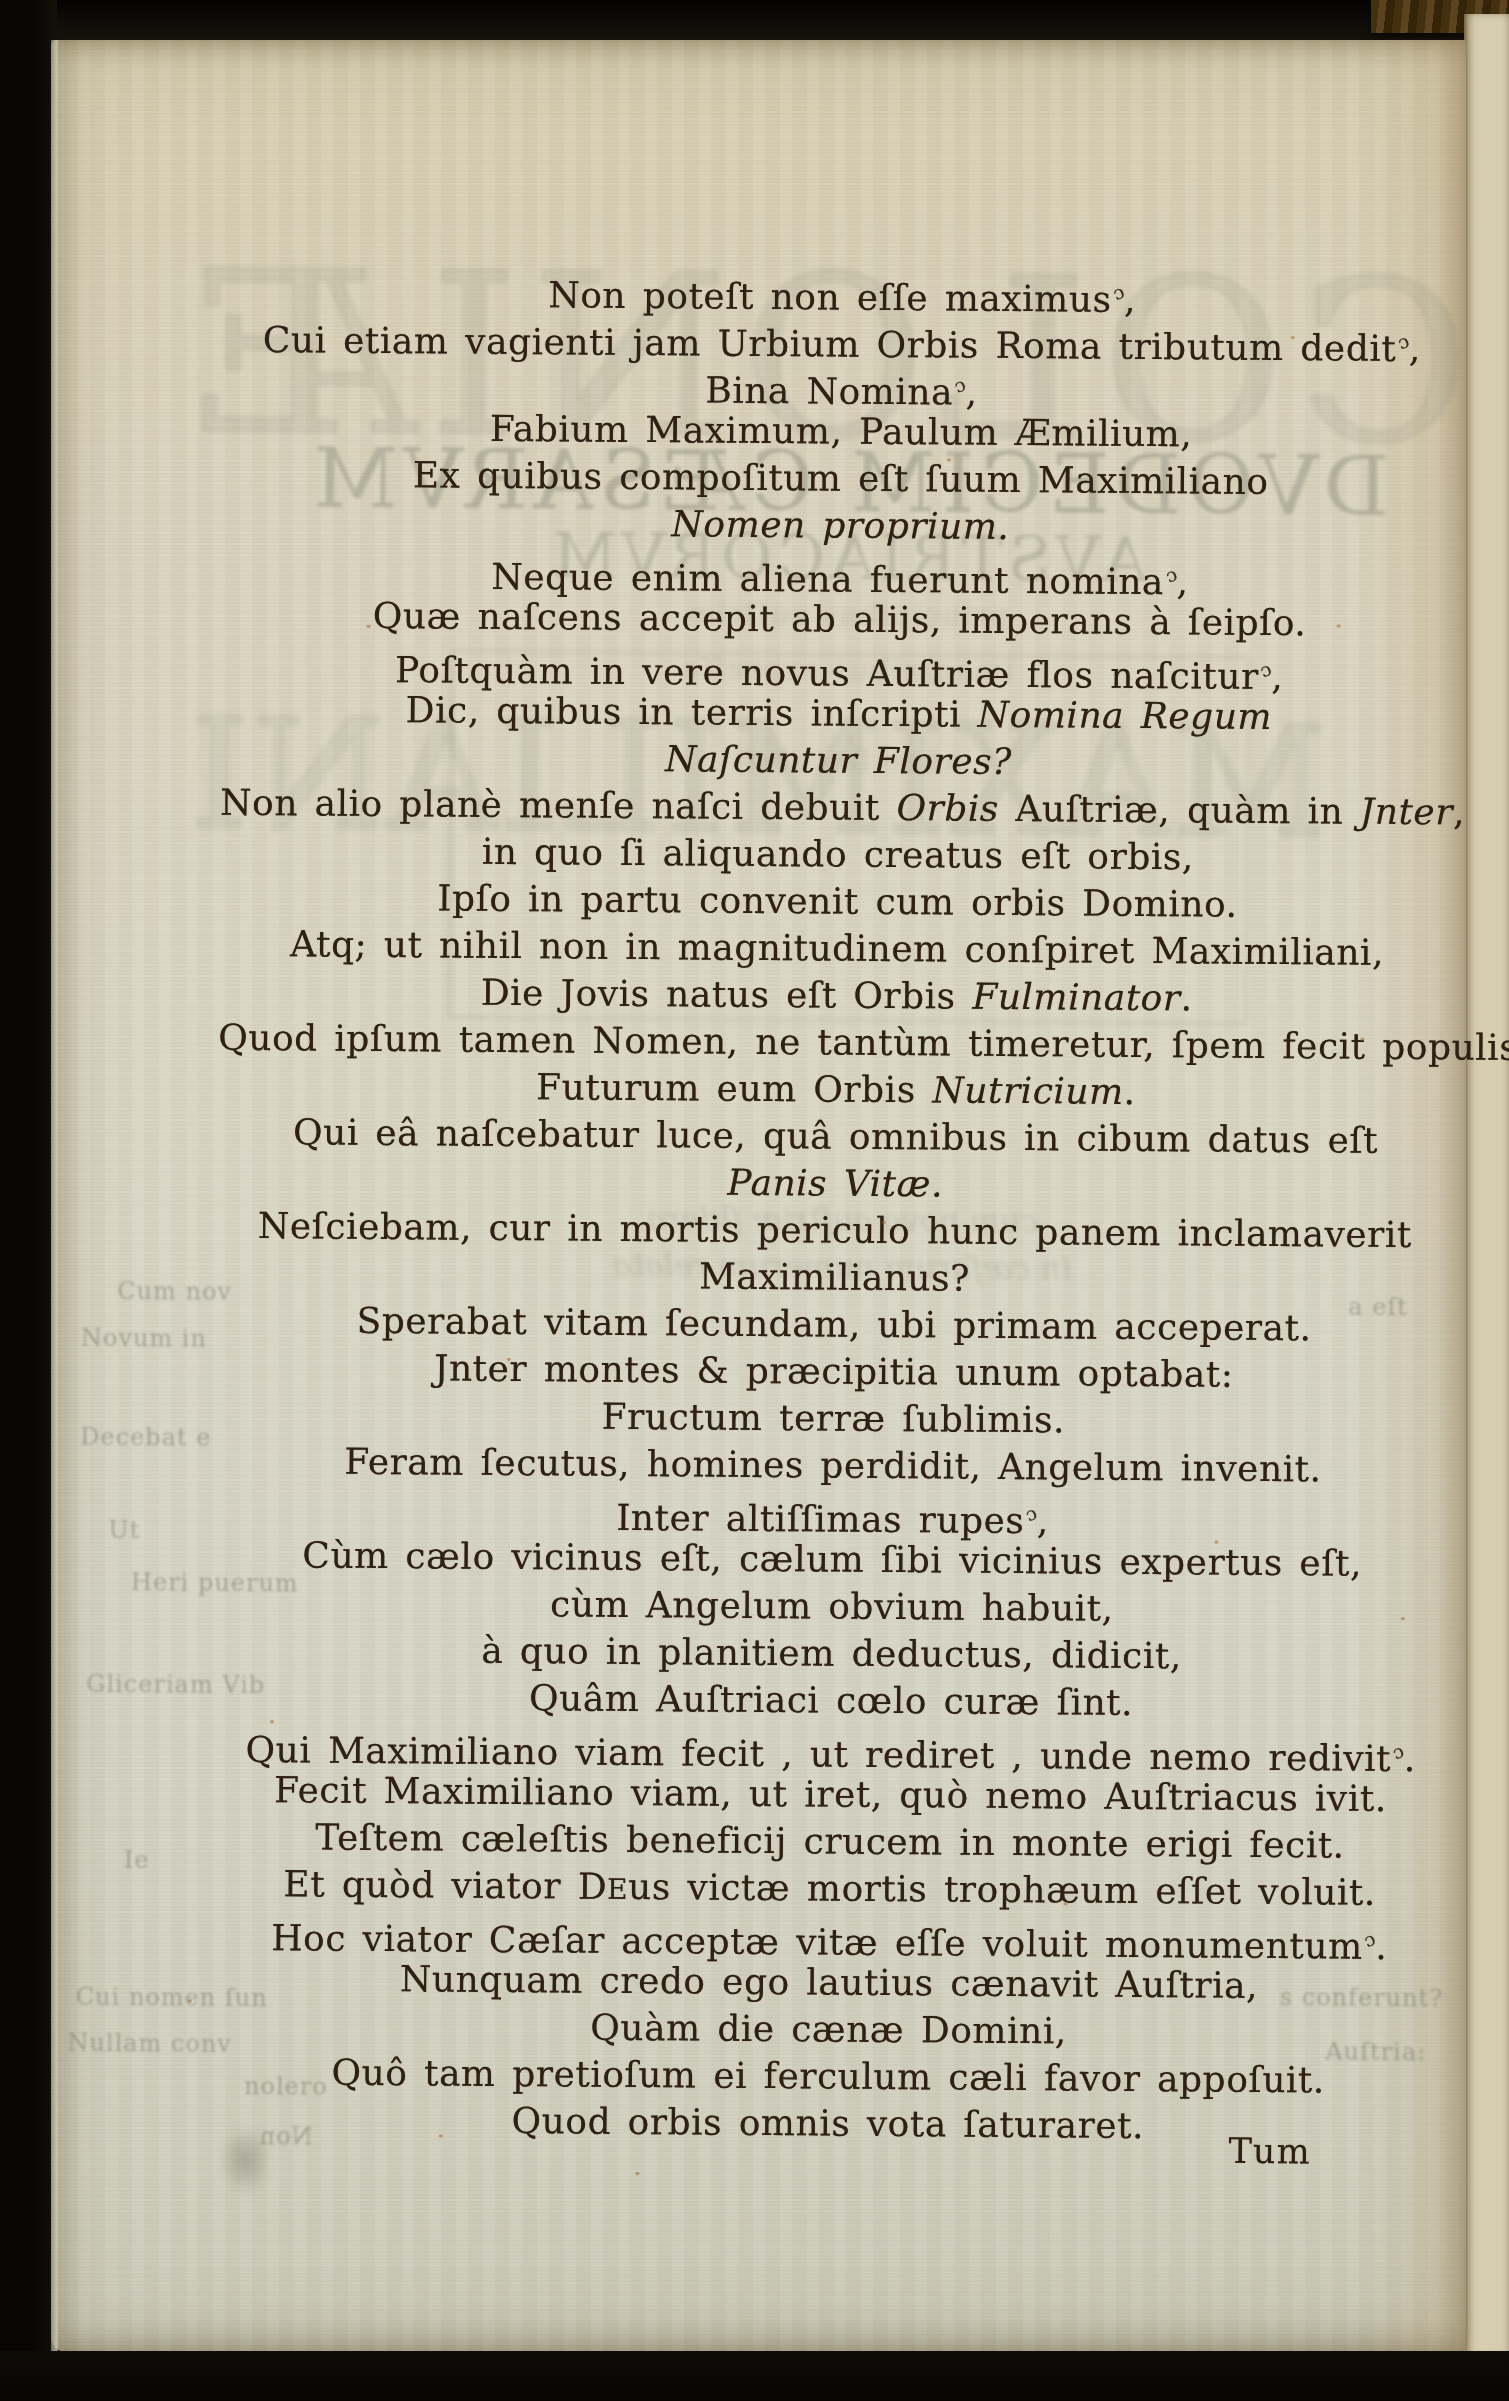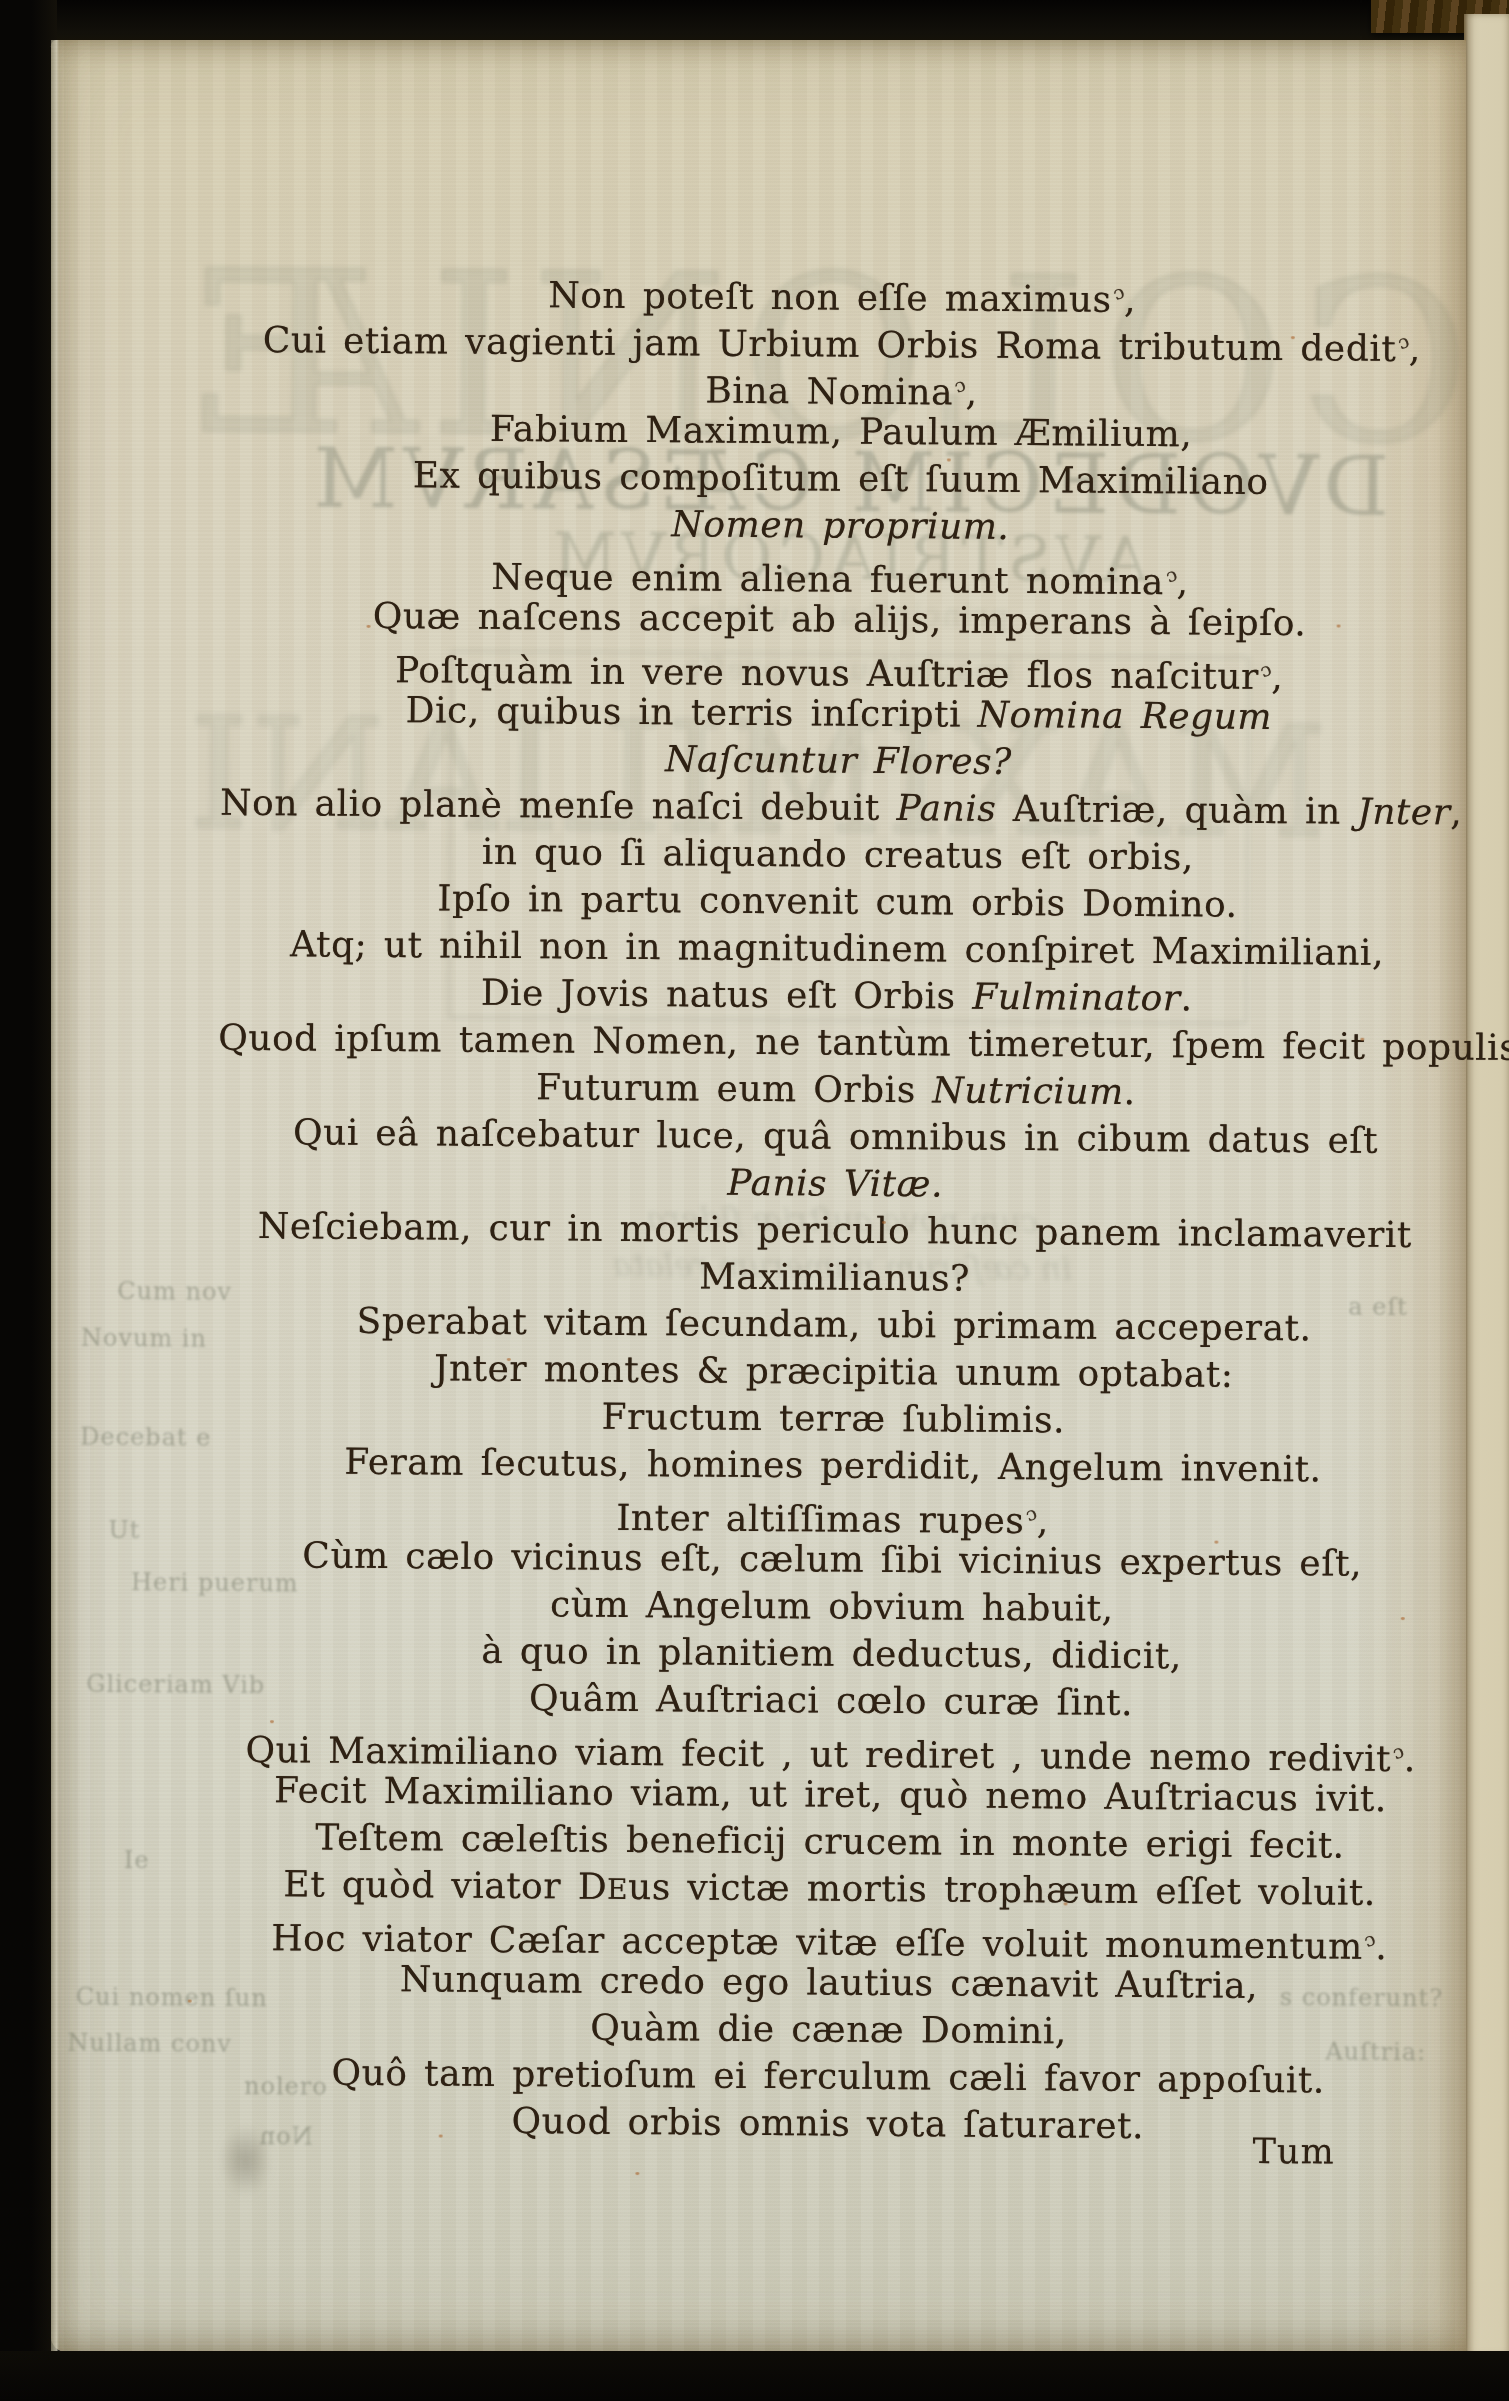--- a/index.html
+++ b/index.html
@@ -68,21 +68,21 @@
   
   .poem{position:absolute;left:218px;top:266px;width:1236px;text-align:center;
     font-size:36px;line-height:47px;color:var(--c-ink,#2e2113);}
   .pl{height:47px;white-space:nowrap;letter-spacing:0.5px;word-spacing:4.7px;
     text-shadow:0 0 0.8px rgba(42,30,15,.55);}
   .pl .it{font-style:italic;}
   .pl .fl{display:inline-block;font-size:.52em;vertical-align:super;
     transform:rotate(-24deg);margin-left:1.6px;opacity:.9;}
   .pl .sc{font-size:.78em;}
   .catchword{position:absolute;left:1237px;top:2127px;font-size:35px;
-    color:var(--c-ink,#2e2113);text-shadow:0 0 0.8px rgba(42,30,15,.5);letter-spacing:1px;margin-left:24px;}
+    color:var(--c-ink,#2e2113);text-shadow:0 0 0.8px rgba(42,30,15,.5);letter-spacing:1px;}
   
   .stain{position:absolute;border-radius:50%;pointer-events:none;}
   .st-bottom-left{left:228px;top:2128px;width:52px;height:73px;
     background:radial-gradient(closest-side,rgba(96,92,76,.38),rgba(96,92,76,0));filter:blur(4.7px);}
   .speck{position:absolute;width:4.2px;height:3.1px;border-radius:50%;
     background:rgba(168,96,40,.6);filter:blur(0.5px);}
 </style>
 </head>
 <body>
 
@@ -136,21 +136,21 @@
       <div class="pl"><span>Cui etiam vagienti jam Urbium Orbis Roma tributum dedit</span><span class="fl">ɔ</span><span>,</span></div>
       <div class="pl"><span>Bina Nomina</span><span class="fl">ɔ</span><span>,</span></div>
       <div class="pl"><span>Fabium Maximum, Paulum Æmilium,</span></div>
       <div class="pl"><span>Ex quibus compoſitum eſt ſuum Maximiliano</span></div>
       <div class="pl"><span class="it">Nomen proprium.</span></div>
       <div class="pl"><span>Neque enim aliena fuerunt nomina</span><span class="fl">ɔ</span><span>,</span></div>
       <div class="pl"><span>Quæ naſcens accepit ab alijs, imperans à ſeipſo.</span></div>
       <div class="pl"><span>Poſtquàm in vere novus Auſtriæ flos naſcitur</span><span class="fl">ɔ</span><span>,</span></div>
       <div class="pl"><span>Dic, quibus in terris inſcripti </span><span class="it">Nomina Regum</span></div>
       <div class="pl"><span class="it">Naſcuntur Flores?</span></div>
-      <div class="pl"><span>Non alio planè menſe naſci debuit </span><span class="it">Panis</span><span> Auſtriæ, quàm in </span><span class="it">Jnter</span><span>,</span></div>
+      <div class="pl"><span>Non alio planè menſe naſci debuit </span><span class="it">Orbis</span><span> Auſtriæ, quàm in </span><span class="it">Jnter</span><span>,</span></div>
       <div class="pl"><span>in quo ſi aliquando creatus eſt orbis,</span></div>
       <div class="pl"><span>Ipſo in partu convenit cum orbis Domino.</span></div>
       <div class="pl"><span>Atq; ut nihil non in magnitudinem conſpiret Maximiliani,</span></div>
       <div class="pl"><span>Die Jovis natus eſt Orbis </span><span class="it">Fulminator</span><span>.</span></div>
       <div class="pl"><span>Quod ipſum tamen Nomen, ne tantùm timeretur, ſpem fecit populis,</span></div>
       <div class="pl"><span>Futurum eum Orbis </span><span class="it">Nutricium</span><span>.</span></div>
       <div class="pl"><span>Qui eâ naſcebatur luce, quâ omnibus in cibum datus eſt</span></div>
       <div class="pl"><span class="it">Panis Vitæ.</span></div>
       <div class="pl"><span>Neſciebam, cur in mortis periculo hunc panem inclamaverit</span></div>
       <div class="pl"><span>Maximilianus?</span></div>

